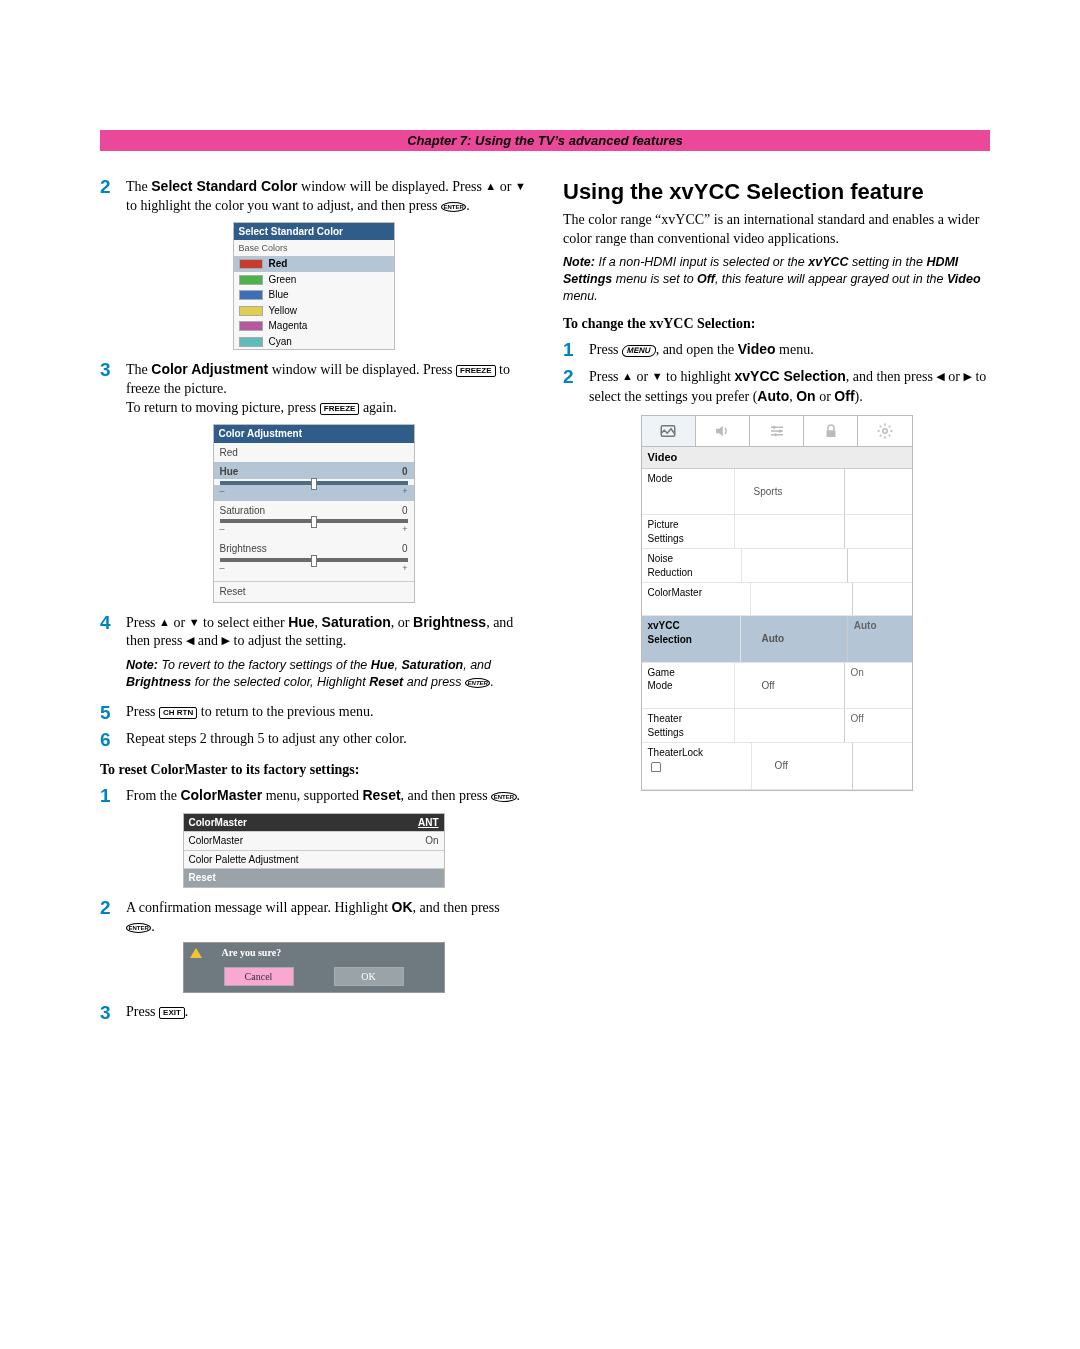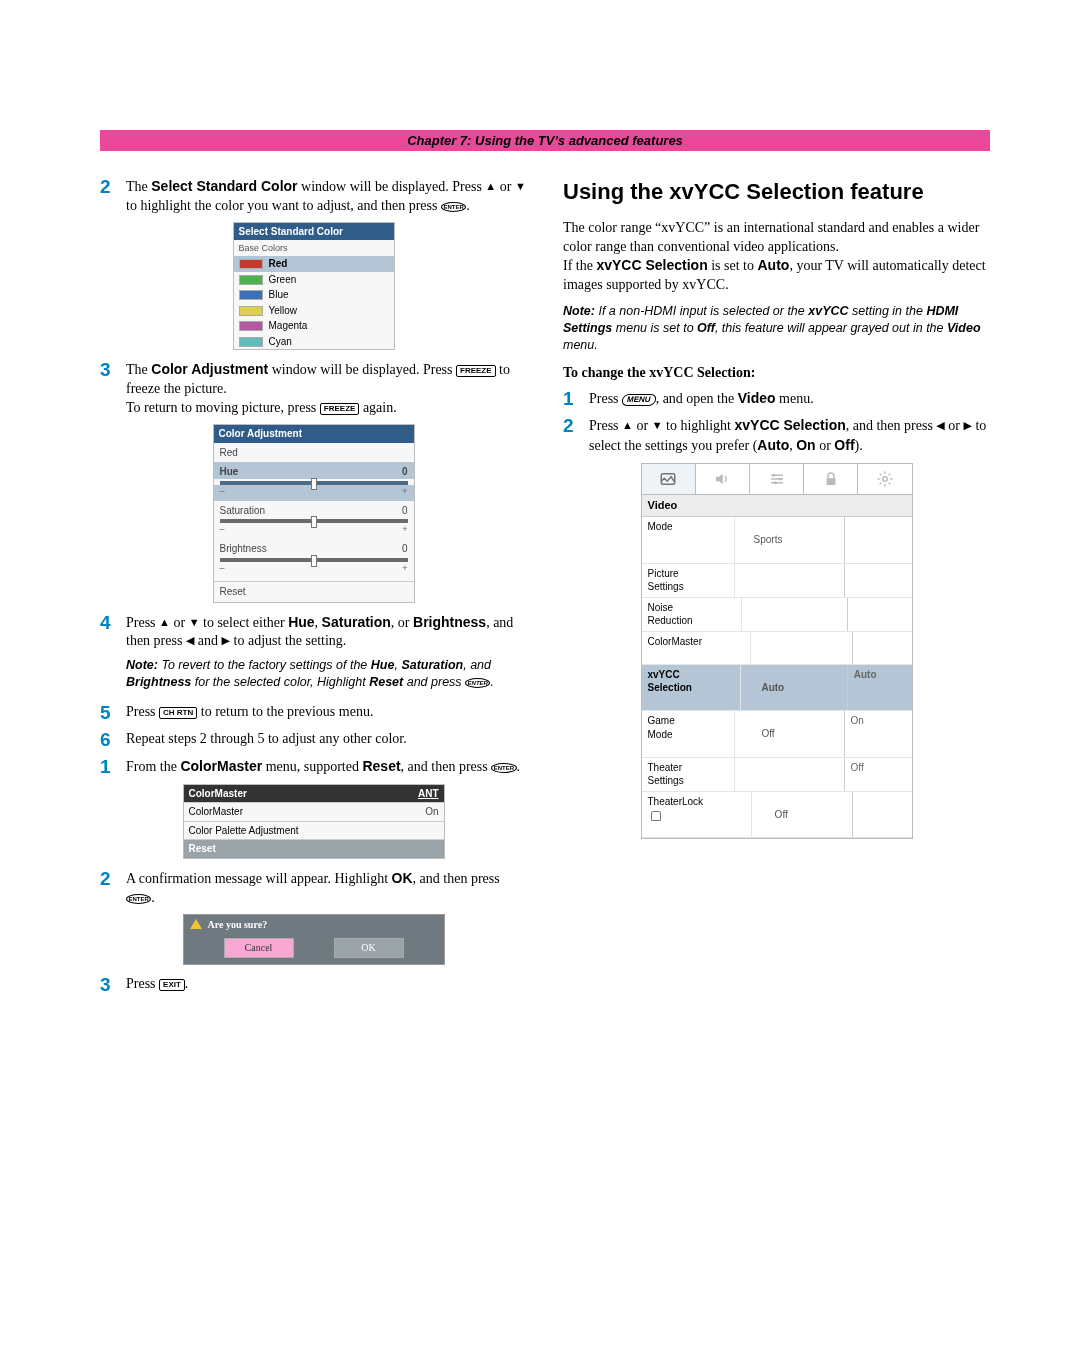--- a/index.html
+++ b/index.html
@@ -49,21 +49,21 @@
   .subhead {
     font-weight: bold;
     font-size: 14px;
     margin: 10px 0 6px 0;
     font-family: Liberation Serif, serif;
   }
   h2.section-title {
     font-family: Arial, sans-serif;
     font-weight: bold;
     font-size: 22px;
-    margin: 0 0 12px 0;
+    margin: 0 0 4px 0;
   }
   .btn-box {
     display: inline-block;
     border: 1px solid #000;
     border-radius: 2px;
     font-family: Arial, sans-serif;
     font-weight: bold;
     font-size: 8px;
     padding: 0 3px;
     vertical-align: 1px;
@@ -142,21 +142,21 @@
   }
   .cm-head .l { flex:1; padding:2px 5px; font-weight:bold; }
   .cm-head .r { width:55px; padding:2px 5px; text-align:right; font-weight:bold;text-decoration:underline; }
   .cm-row { display:flex; border-top:1px solid #ccc; }
   .cm-row .l { flex:1; padding:2px 5px; }
   .cm-row .r { width:55px; padding:2px 5px; text-align:right; color:#444; }
   .cm-row.sel { background:#9aa3a8; color:#fff; }
 
   
   .confirm { width: 260px; background:#6f7a80; border:1px solid #999; }
-  .confirm .hdr { display:flex; align-items:center; gap:6px; padding:3px 6px; color:#fff; font-size:10px; font-weight:bold;}
+  .confirm .hdr { display:flex; align-items:center; gap:20px; padding:3px 6px; color:#fff; font-size:10px; font-weight:bold;}
   .warn-tri {
     width:0; height:0; border-left:6px solid transparent; border-right:6px solid transparent; border-bottom:10px solid #f4c430;
   }
   .confirm .btns { display:flex; gap:40px; justify-content:center; padding:4px 6px 6px 6px; }
   .confirm .btn {
     background:#f9a8d4; color:#333; padding:2px 14px; font-size:10px; border:1px solid #aaa; min-width:40px; text-align:center;
   }
   .confirm .btn.primary { background:#9aa3a8; color:#fff; }
 
   
@@ -295,20 +295,21 @@
         <div class="step-body">
           <span>Press </span><span class="btn-box">CH RTN</span><span> to return to the previous menu.</span>
         </div>
       </div>
 
       <div class="step">
         <div class="step-num">6</div>
         <div class="step-body">Repeat steps 2 through 5 to adjust any other color.</div>
       </div>
 
+      <div class="subhead">To reset ColorMaster to its factory settings:</div>
 
       <div class="step">
         <div class="step-num">1</div>
         <div class="step-body">
           <span>From the </span><span class="sans-bold">ColorMaster</span><span> menu, supported </span><span class="sans-bold">Reset</span><span>, and then press </span><span class="btn-enter">ENTER</span><span>.</span>
         </div>
       </div>
 
       <div class="fig">
         <div class="panel cm" style="padding:0;">
@@ -357,23 +358,20 @@
           <span>Press </span><span class="btn-box">EXIT</span><span>.</span>
         </div>
       </div>
 
     </div>
 
     <div class="col">
       <h2 class="section-title">Using the xvYCC Selection feature</h2>
 
       <div style="margin-bottom:0;">The color range “xvYCC” is an international standard and enables a wider color range than conventional video applications.</div>
-      <div style="margin-bottom:8px;">
-        <span>If the </span><span class="sans-bold">xvYCC Selection</span><span> is set to </span><span class="sans-bold">Auto</span><span>, your TV will automatically detect images supported by xvYCC.</span>
-      </div>
 
       <div class="note-block">
         <span class="note-label">Note:</span><span> If a non-HDMI input is selected or the </span><span class="sans-bold">xvYCC</span><span> setting in the </span><span class="sans-bold">HDMI Settings</span><span> menu is set to </span><span class="sans-bold">Off</span><span>, this feature will appear grayed out in the </span><span class="sans-bold">Video</span><span> menu.</span>
       </div>
 
       <div class="subhead">To change the xvYCC Selection:</div>
 
       <div class="step">
         <div class="step-num">1</div>
         <div class="step-body">

